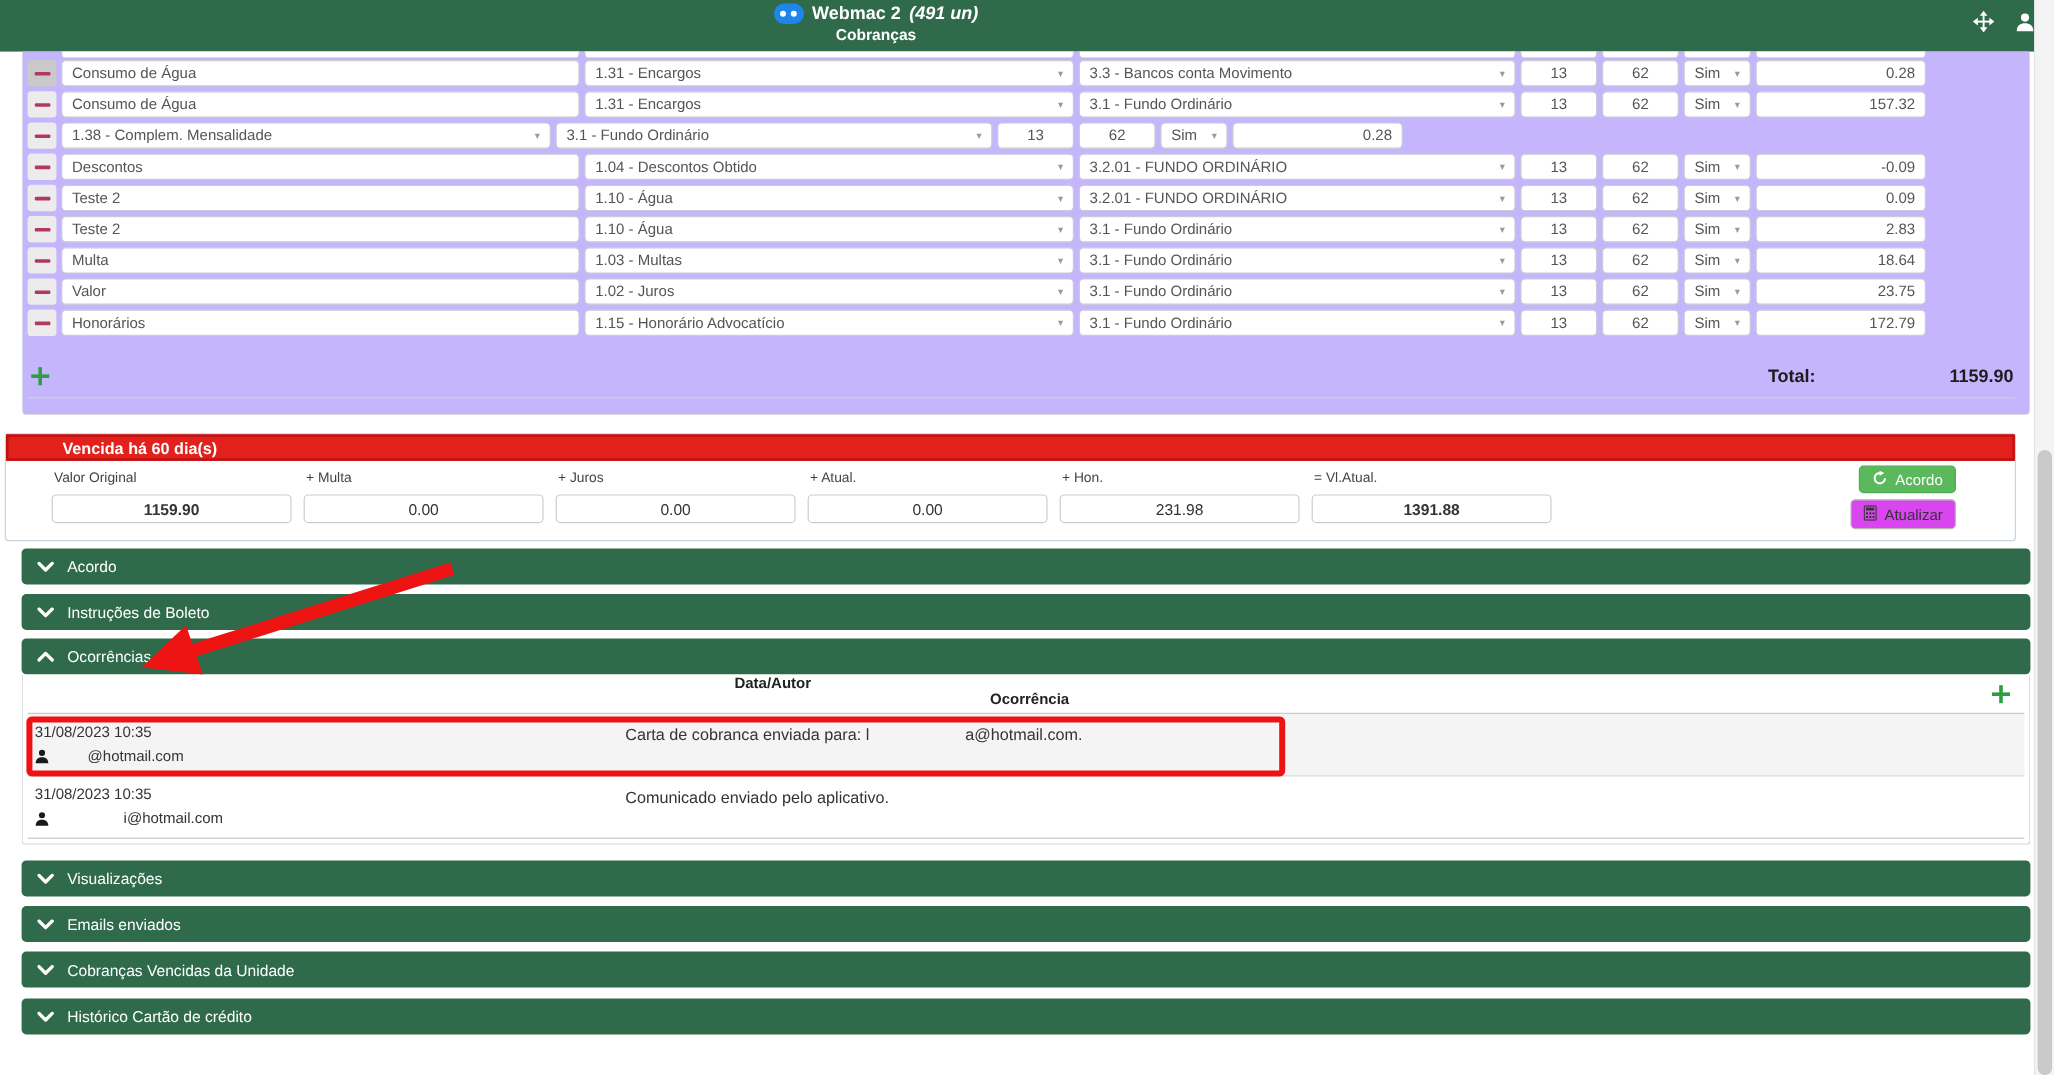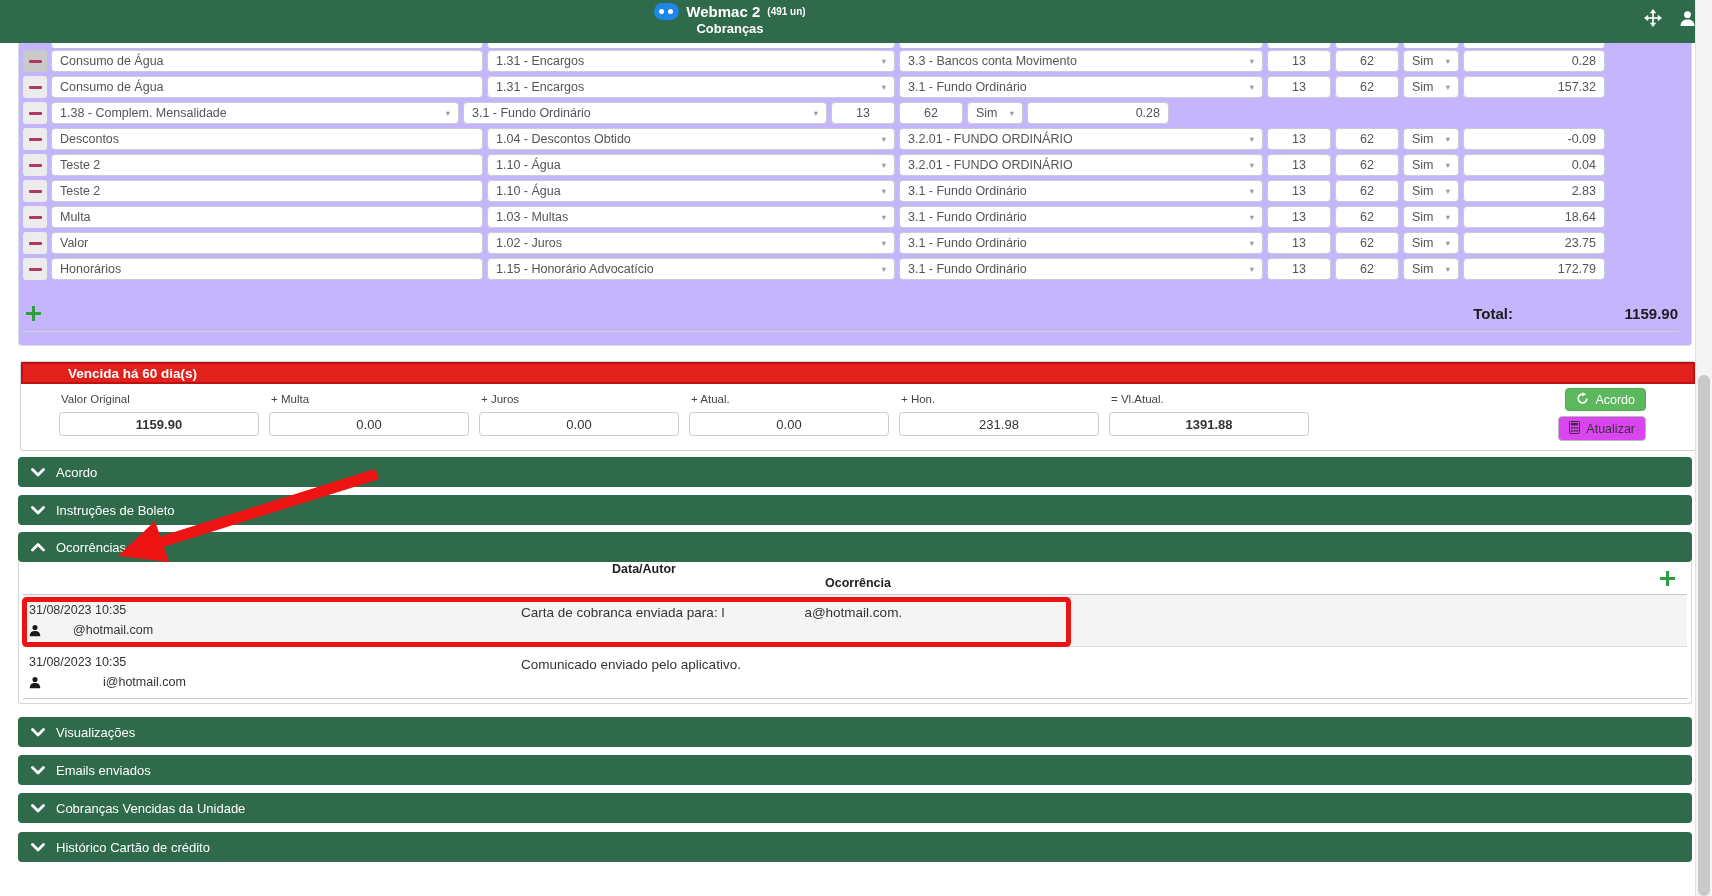--- a/index.html
+++ b/index.html
@@ -12,21 +12,21 @@
     color: #333;
   }
 
   
   .app-header { position:absolute; left:0; top:0; width:1712px; height:43px; background:#2f6a4a; }
   .header-center { position:absolute; left:0; top:3px; width:1460px; display:flex; flex-direction:column; align-items:center; }
   .title-line { display:flex; align-items:center; gap:7px; color:#fff; font-weight:bold; font-size:15px; }
   .logo { width:25px; height:17px; background:#1d86e8; border-radius:9px; position:relative; }
   .logo::before,.logo::after { content:""; position:absolute; top:6px; width:5px; height:5px; border-radius:50%; background:#fff; }
   .logo::before { left:5px; } .logo::after { left:14px; }
-  .units { font-size:10px; font-weight:bold; }
+  .units { font-size:15px; font-weight:bold;font-style:italic; }
   .subtitle { font-size:13px; font-weight:bold; color:#fff; margin-top:1px; }
   .header-icons { position:absolute; right:16px; top:9px; display:flex; gap:17px; align-items:center; }
   .header-icons svg { display:block; cursor:pointer; }
 
   
   .charges-panel { position:absolute; left:18px; top:43px; width:1674px; background:#c4b5fd;
     border-left:1px solid #d8dde3; border-right:1px solid #d8dde3; border-bottom:1px solid #d8dde3;
     border-radius:0 0 4px 4px; padding-bottom:13px; }
   .partial-row { height:5px; overflow:hidden; }
   .partial-row .charge-row { margin-top:-18px; }
@@ -48,21 +48,21 @@
 
   .table-footer { display:flex; align-items:center; justify-content:space-between; margin-top:20px; padding:0 13px 0 7px; height:22px; }
   .plus-glyph { position:relative; width:15px; height:15px; display:inline-block; cursor:pointer; }
   .plus-glyph::before { content:""; position:absolute; left:0; top:6px; width:15px; height:3px; background:#2f9e3f; }
   .plus-glyph::after  { content:""; position:absolute; left:6px; top:0; width:3px; height:15px; background:#2f9e3f; }
   .total-wrap { display:flex; align-items:baseline; font-size:15px; font-weight:bold; color:#1d1d1d; }
   .total-value { width:165px; text-align:right; }
   .footer-rule { border-top:1px solid #d2d2d2; margin:7px 12px 0 3px; }
 
   
-  .overdue-card { position:absolute; left:20px; top:361px; width:1676px; background:#fff; border:1px solid #c9d3dc; border-radius:3px; }
+  .overdue-card { position:absolute; left:4px; top:361px; width:1676px; background:#fff; border:1px solid #c9d3dc; border-radius:3px; }
   .overdue-banner { height:22px; background:#e2211d; border:2px solid #bf1111; color:#fff; font-weight:bold; font-size:13.5px; display:flex; align-items:center; padding-left:45px; }
   .overdue-body { display:flex; padding:6px 0 14px 38px; position:relative; }
   .field { width:200px; margin-right:10px; }
   .field-label { font-size:11.5px; color:#444; margin:3px 0 7px 2px; }
   .field-input { height:24px; border:1px solid #c8cdd4; border-radius:4px; display:flex; align-items:center; justify-content:center; font-size:13px; color:#333; cursor:text; }
   .field-input.bold { font-weight:bold; }
   .card-buttons { position:absolute; right:49px; top:4px; display:flex; flex-direction:column; align-items:flex-end; gap:5px; }
   .btn { display:flex; align-items:center; gap:6px; border-radius:4px; font-size:12.5px; height:23px; padding:0 10px; cursor:pointer; }
   .btn-acordo { background:#5cb85c; border:1px solid #4cae4c; color:#fff; }
   .btn-atualizar { background:#d946ef; border:1px solid #b9b9b9; color:#333; height:25px; }
@@ -246,21 +246,21 @@
         <div class="cell sel sel-acct">
           <span>3.2.01 - FUNDO ORDINÁRIO</span>
           <span class="caret">▾</span>
         </div>
         <div class="cell num">13</div>
         <div class="cell num">62</div>
         <div class="cell sim">
           <span>Sim</span>
           <span class="caret">▾</span>
         </div>
-        <div class="cell val">0.04</div>
+        <div class="cell val">0.09</div>
       </div>
       <div class="charge-row">
         <div class="minus-btn">
           <span class="minus-glyph"></span>
         </div>
         <div class="cell desc">Teste 2</div>
         <div class="cell sel sel-cat">
           <span>1.10 - Água</span>
           <span class="caret">▾</span>
         </div>

